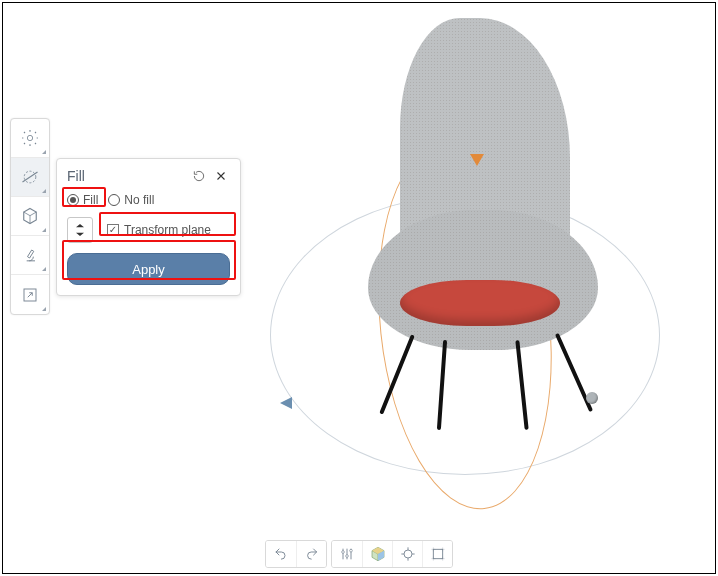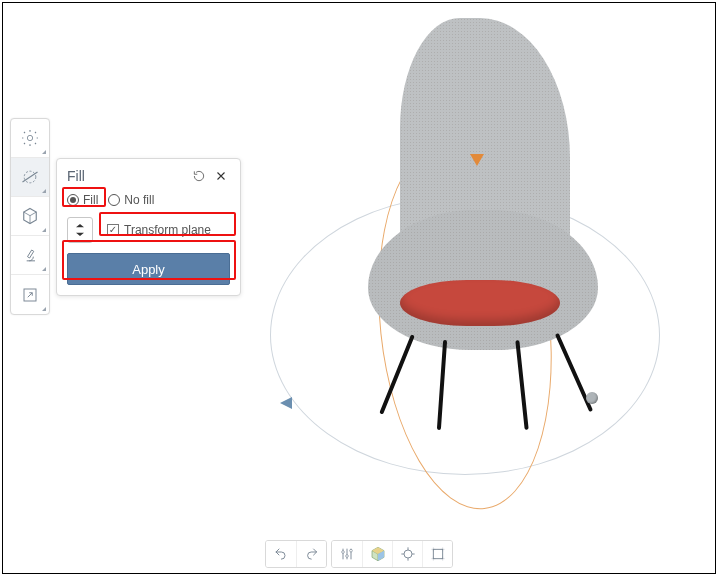--- a/index.html
+++ b/index.html
@@ -137,21 +137,21 @@
 
   .apply-btn {
     width: 100%;
     height: 32px;
     background: #5a7fa8;
     color: #fff;
     font-size: 13px;
     display: flex;
     align-items: center;
     justify-content: center;
-    border-radius: 2px;
+    border-radius: 10px;
     cursor: pointer;
     border: 1px solid #4a6d94;
   }
 
   
   .hl {
     position: absolute;
     border: 2px solid #e11;
     border-radius: 2px;
     pointer-events: none;

